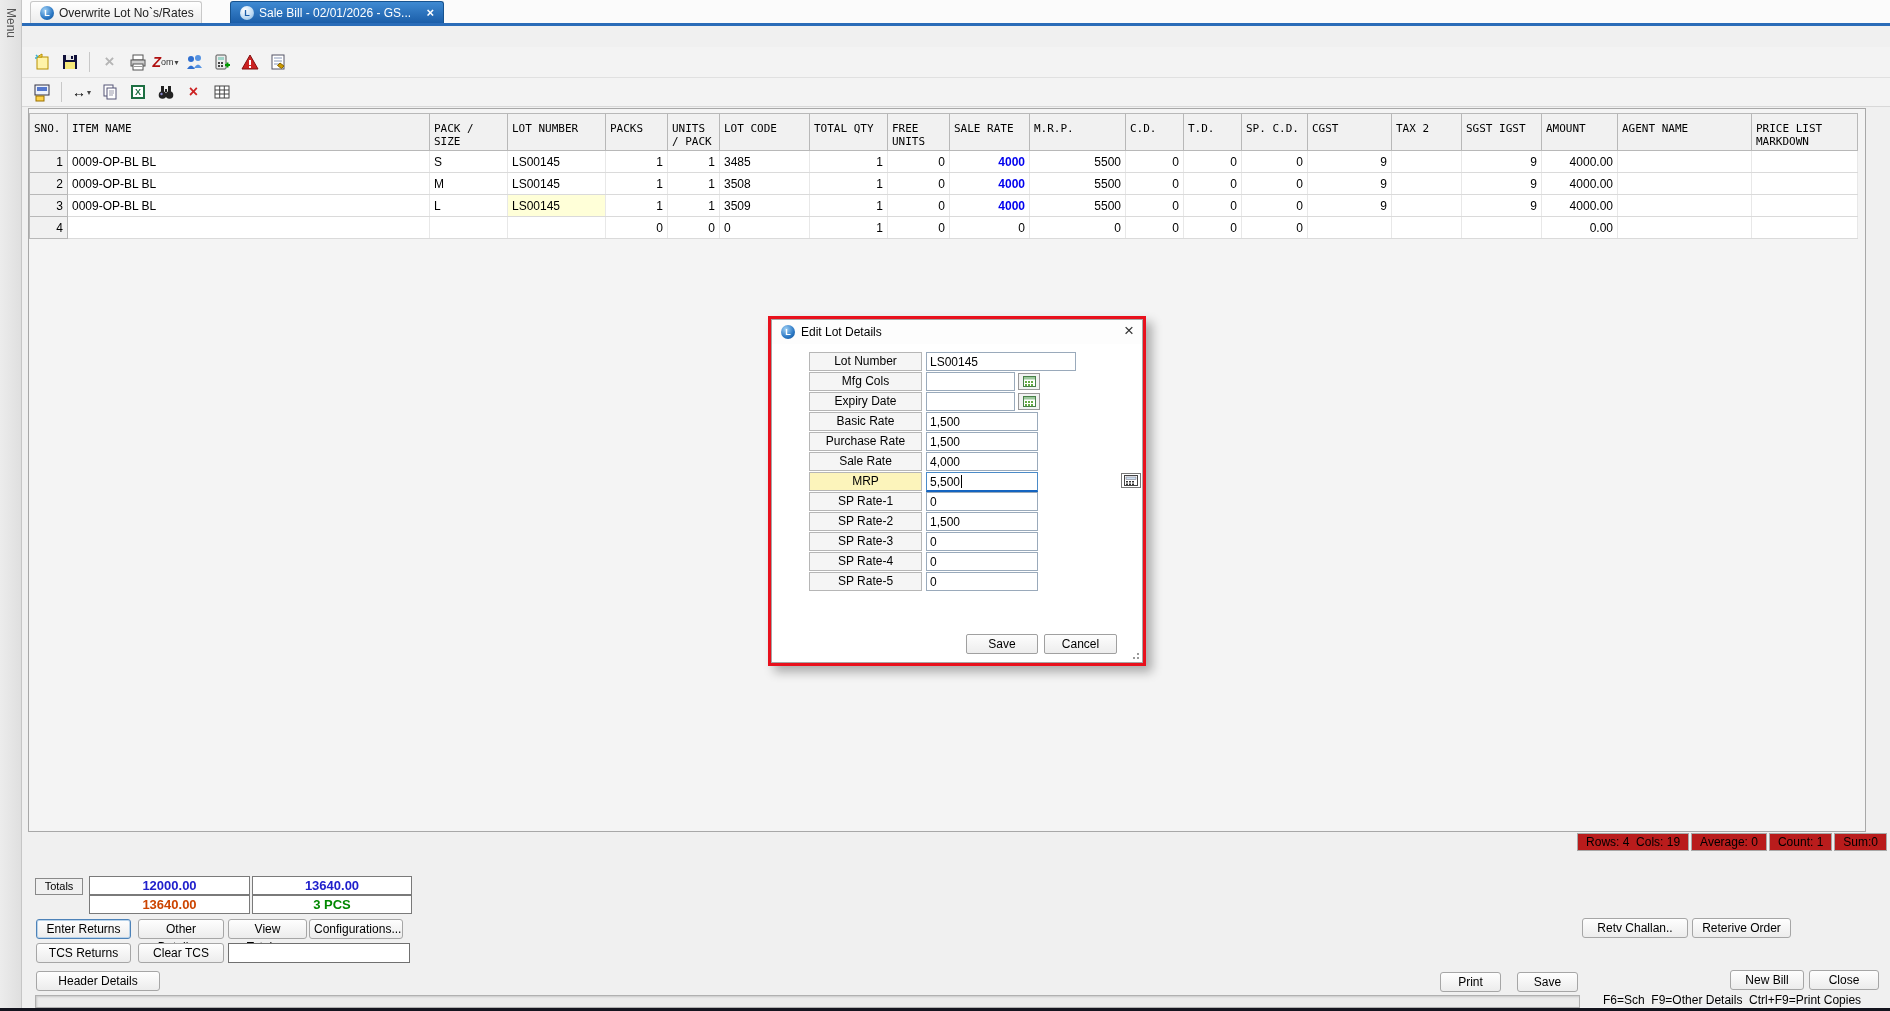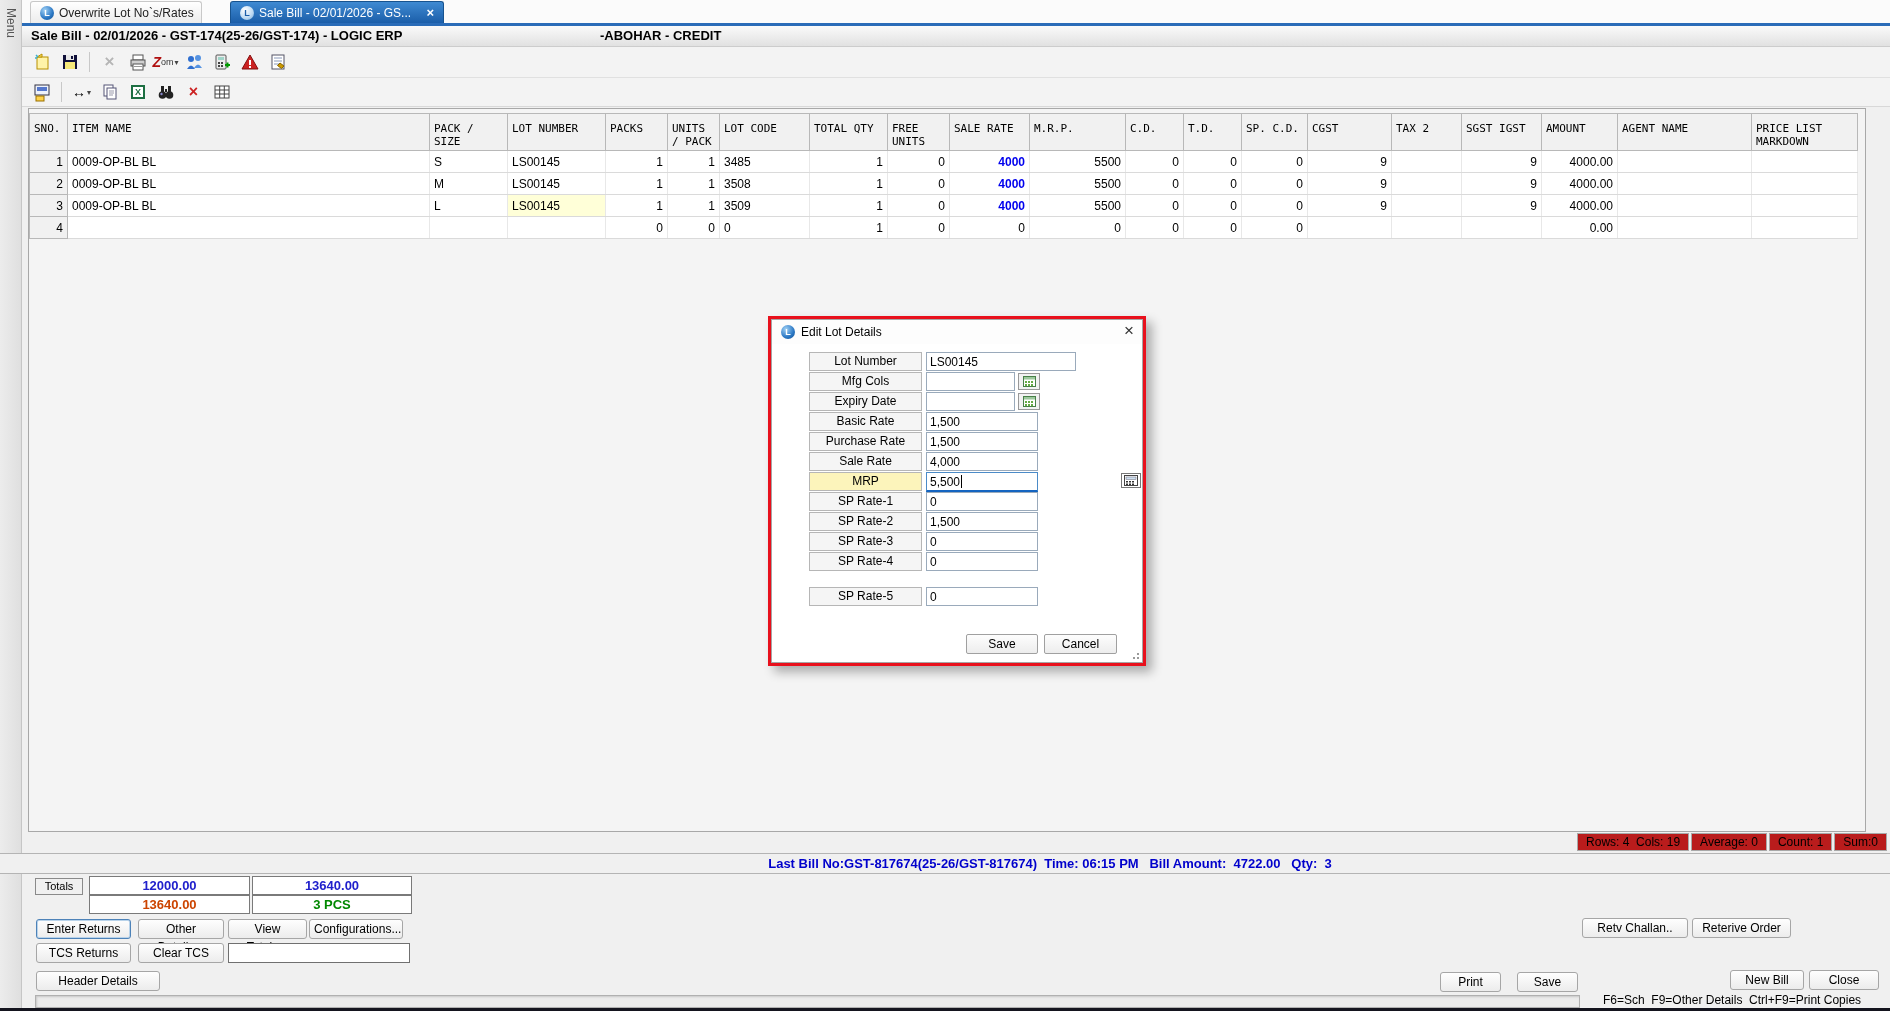--- a/index.html
+++ b/index.html
@@ -106,24 +106,20 @@
       <span class="logo-ball">L</span>
       <span>Overwrite Lot No`s/Rates</span>
     </div>
     <div class="tab active">
       <span class="logo-ball">L</span>
       <span>Sale Bill - 02/01/2026 - GS...</span>
       <span class="tabclose">×</span>
     </div>
   </div>
 
-  <div class="titlebar">
-    <span class="ttl">Sale Bill - 02/01/2026 - GST-174(25-26/GST-174) - LOGIC ERP</span>
-    <span class="ctx">-ABOHAR - CREDIT</span>
-  </div>
 
   <div class="toolbar tb1">
     <span class="tbtn">
       <svg width="20" height="20">
           <rect x="5" y="5" width="11" height="12" fill="#fff3a8" stroke="#b89000"></rect>
           <path d="M5 5 L10 2 L10 5 Z" fill="#ffe060" stroke="#b89000"></path>
           <path d="M4 3 l2 2 M3 6 l2 0" stroke="#3ab0d0" stroke-width="1.5"></path>
         </svg>
     </span>
     <span class="tbtn">
@@ -383,21 +379,20 @@
     </table>
   </div>
 
   <div class="gridstatus">
     <span class="statcell">Rows: 4  Cols: 19</span>
     <span class="statcell">Average: 0</span>
     <span class="statcell">Count: 1</span>
     <span class="statcell">Sum:0</span>
   </div>
 
-  <div class="lastbill">Last Bill No:GST-817674(25-26/GST-817674)  Time: 06:15 PM   Bill Amount:  4722.00   Qty:  3</div>
 
   <div class="totlabel">Totals</div>
   <div class="totbox tb-a">12000.00</div>
   <div class="totbox tb-b">13640.00</div>
   <div class="totbox tb-c">13640.00</div>
   <div class="totbox tb-d">3 PCS</div>
 
   <button class="btn focused" style="left:36px;top:919px;width:95px">Enter Returns</button>
   <button class="btn" style="left:138px;top:919px;width:86px">Other Details...</button>
   <button class="btn" style="left:228px;top:919px;width:79px">View Totals...</button>
@@ -508,21 +503,21 @@
       <input class="dinput" value="1,500" style="">
     </div>
     <div class="drow" style="top:213px">
       <div class="dlabel">SP Rate-3</div>
       <input class="dinput" value="0" style="">
     </div>
     <div class="drow" style="top:233px">
       <div class="dlabel">SP Rate-4</div>
       <input class="dinput" value="0" style="">
     </div>
-    <div class="drow" style="top:268px">
+    <div class="drow" style="top:253px">
       <div class="dlabel">SP Rate-5</div>
       <input class="dinput" value="0" style="">
     </div>
 
     <button class="dbtn save">Save</button>
     <button class="dbtn cancel">Cancel</button>
     <svg class="grip" width="10" height="10">
         <g fill="#9a9a9a">
           <rect x="7" y="7" width="2" height="2"></rect>
           <rect x="7" y="3" width="2" height="2"></rect>

